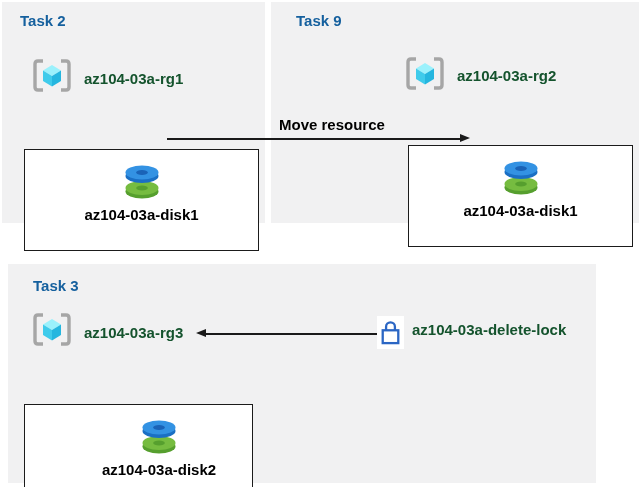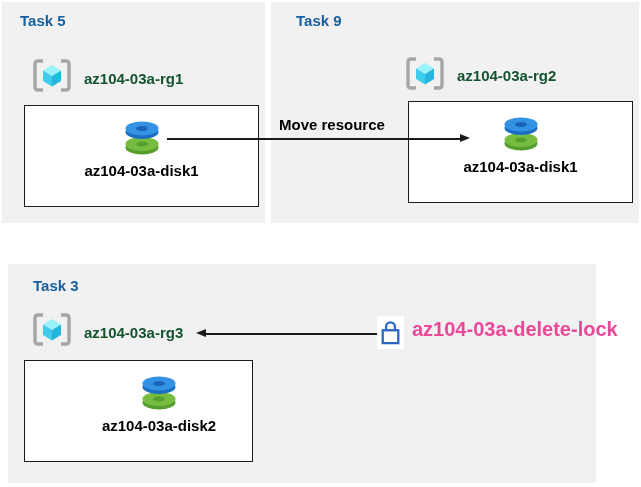--- a/index.html
+++ b/index.html
@@ -19,21 +19,21 @@
   .rg-icon{position:absolute;width:42px;height:37px;}
   #rg1-icon{left:31px;top:57px;}
   #rg2-icon{left:404px;top:55px;}
   #rg3-icon{left:31px;top:311px;}
   .rg-label{position:absolute;font-size:15px;font-weight:bold;color:#14532d;}
   #rg1-label{left:84px;top:70px;}
   #rg2-label{left:457px;top:67px;}
   #rg3-label{left:84px;top:324px;}
   .resource-box{
     position:absolute;background:#fff;border:1.5px solid #1b1b1b;
-    display:flex;flex-direction:column;align-items:center;padding-top:13px;box-sizing:border-box;
+    display:flex;flex-direction:column;align-items:center;padding-top:13px;box-sizing:border-box;margin-top:44px;
   }
   #box1{left:24px;top:105px;width:235px;height:102px;}
   #box2{left:408px;top:101px;width:225px;height:102px;}
   #box3{left:24px;top:360px;width:229px;height:102px;padding-left:41px;}
   .disk-icon{width:42px;height:37px;}
   .disk-label{margin-top:6px;font-size:15px;font-weight:bold;color:#000;}
   .arrow-line{position:absolute;height:1.6px;background:#1a1a1a;}
   #move-arrow-line{left:167px;top:138px;width:293px;}
   #lock-arrow-line{left:206px;top:333px;width:171px;}
   .arrow-head{position:absolute;width:0;height:0;}
@@ -45,21 +45,21 @@
   #lock-arrow-head{
     left:196px;top:329px;
     border-top:4.5px solid transparent;border-bottom:4.5px solid transparent;
     border-right:10px solid #1a1a1a;
   }
   #move-label{position:absolute;left:279px;top:116px;font-size:15px;font-weight:bold;color:#000;}
   #lock-box{
     position:absolute;left:377px;top:316px;width:27px;height:33px;background:#fff;
     display:flex;align-items:center;justify-content:center;
   }
-  #lock-text{position:absolute;left:412px;top:320px;font-size:20px;line-height:19px;color:#ec4899;}
+  #lock-text{position:absolute;left:412px;top:320px;font-size:15px;line-height:19px;color:#14532d;}
   #lock-text .lock-name{font-weight:bold;display:block;}
   #lock-text .lock-type b{font-weight:bold;}
 </style>
 </head>
 <body>
 
 <div class="canvas">
 
   <svg width="0" height="0" style="position:absolute" aria-hidden="true">
     <defs>
@@ -78,21 +78,21 @@
         <ellipse cx="21" cy="9.5" rx="16.5" ry="7" fill="#3392e3"></ellipse>
         <ellipse cx="21" cy="9.5" rx="5.8" ry="2.4" fill="#1a63b7"></ellipse>
       </g>
     </defs>
   </svg>
 
   <div class="panel" id="panel1"></div>
   <div class="panel" id="panel2"></div>
   <div class="panel" id="panel3"></div>
 
-  <div class="task-title" id="title1">Task 5</div>
+  <div class="task-title" id="title1">Task 2</div>
   <div class="task-title" id="title2">Task 9</div>
   <div class="task-title" id="title3">Task 3</div>
 
   <svg class="rg-icon" id="rg1-icon" viewBox="0 0 42 35">
       <use href="#sym-rg"></use>
     </svg>
   <div class="rg-label" id="rg1-label">az104-03a-rg1</div>
 
   <svg class="rg-icon" id="rg2-icon" viewBox="0 0 42 35">
       <use href="#sym-rg"></use>

